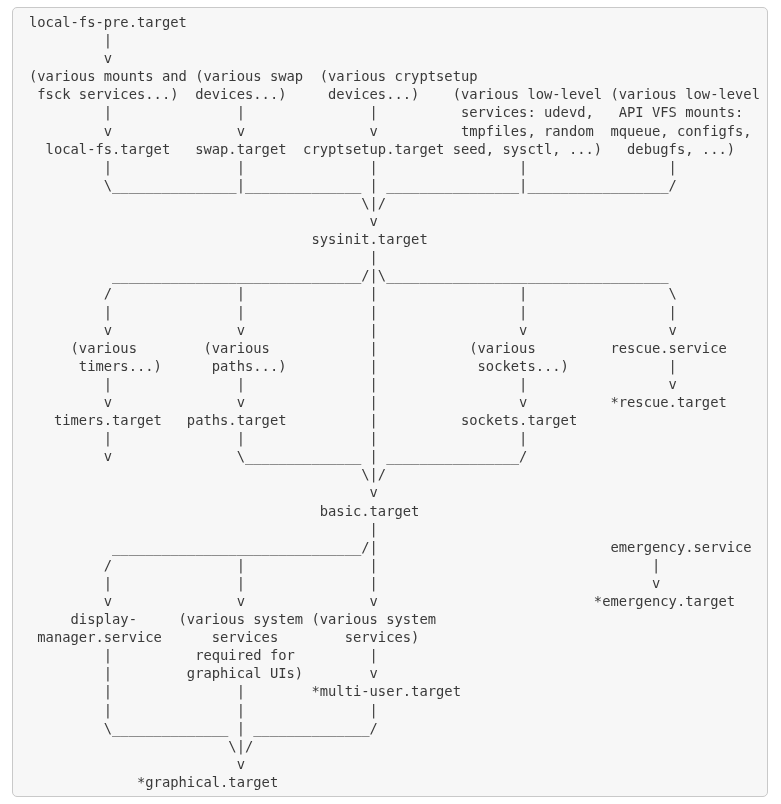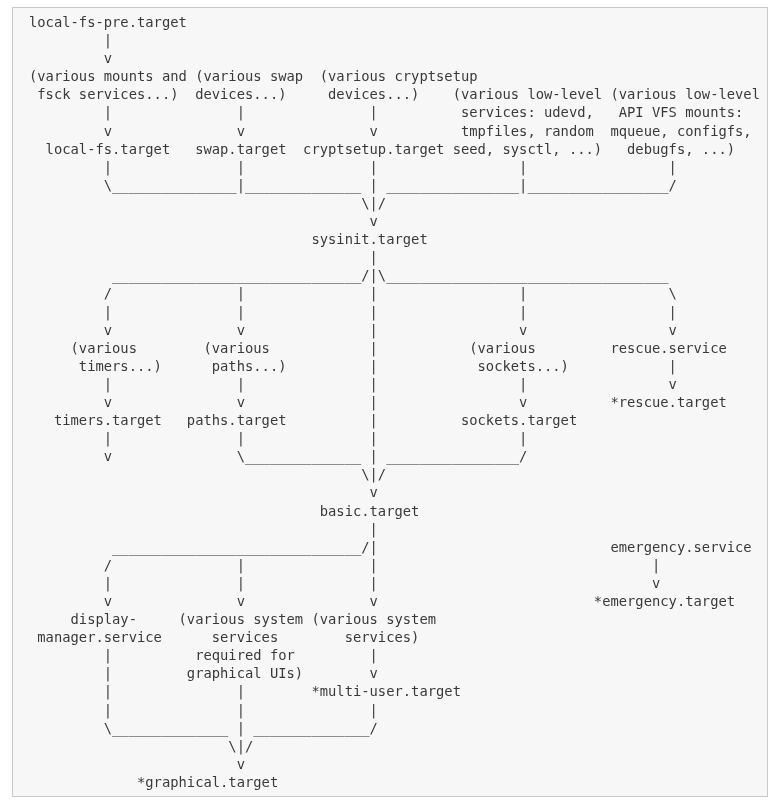--- a/index.html
+++ b/index.html
@@ -12,21 +12,21 @@
   }
   .diagram-panel {
     position: absolute;
     left: 12px;
     top: 7px;
     width: 756px;
     height: 790px;
     box-sizing: border-box;
     background: #f7f7f7;
     border: 1px solid #c9c9c9;
-    border-radius: 0;
+    border-radius: 5px;
     padding: 5px 0 0 16px;
     overflow: hidden;
   }
   pre.ascii-art {
     margin: 0;
     font-family: "DejaVu Sans Mono", "Liberation Mono", monospace;
     font-size: 13.8px;
     line-height: 18.1px;
     color: #3a3a3a;
     white-space: pre;

